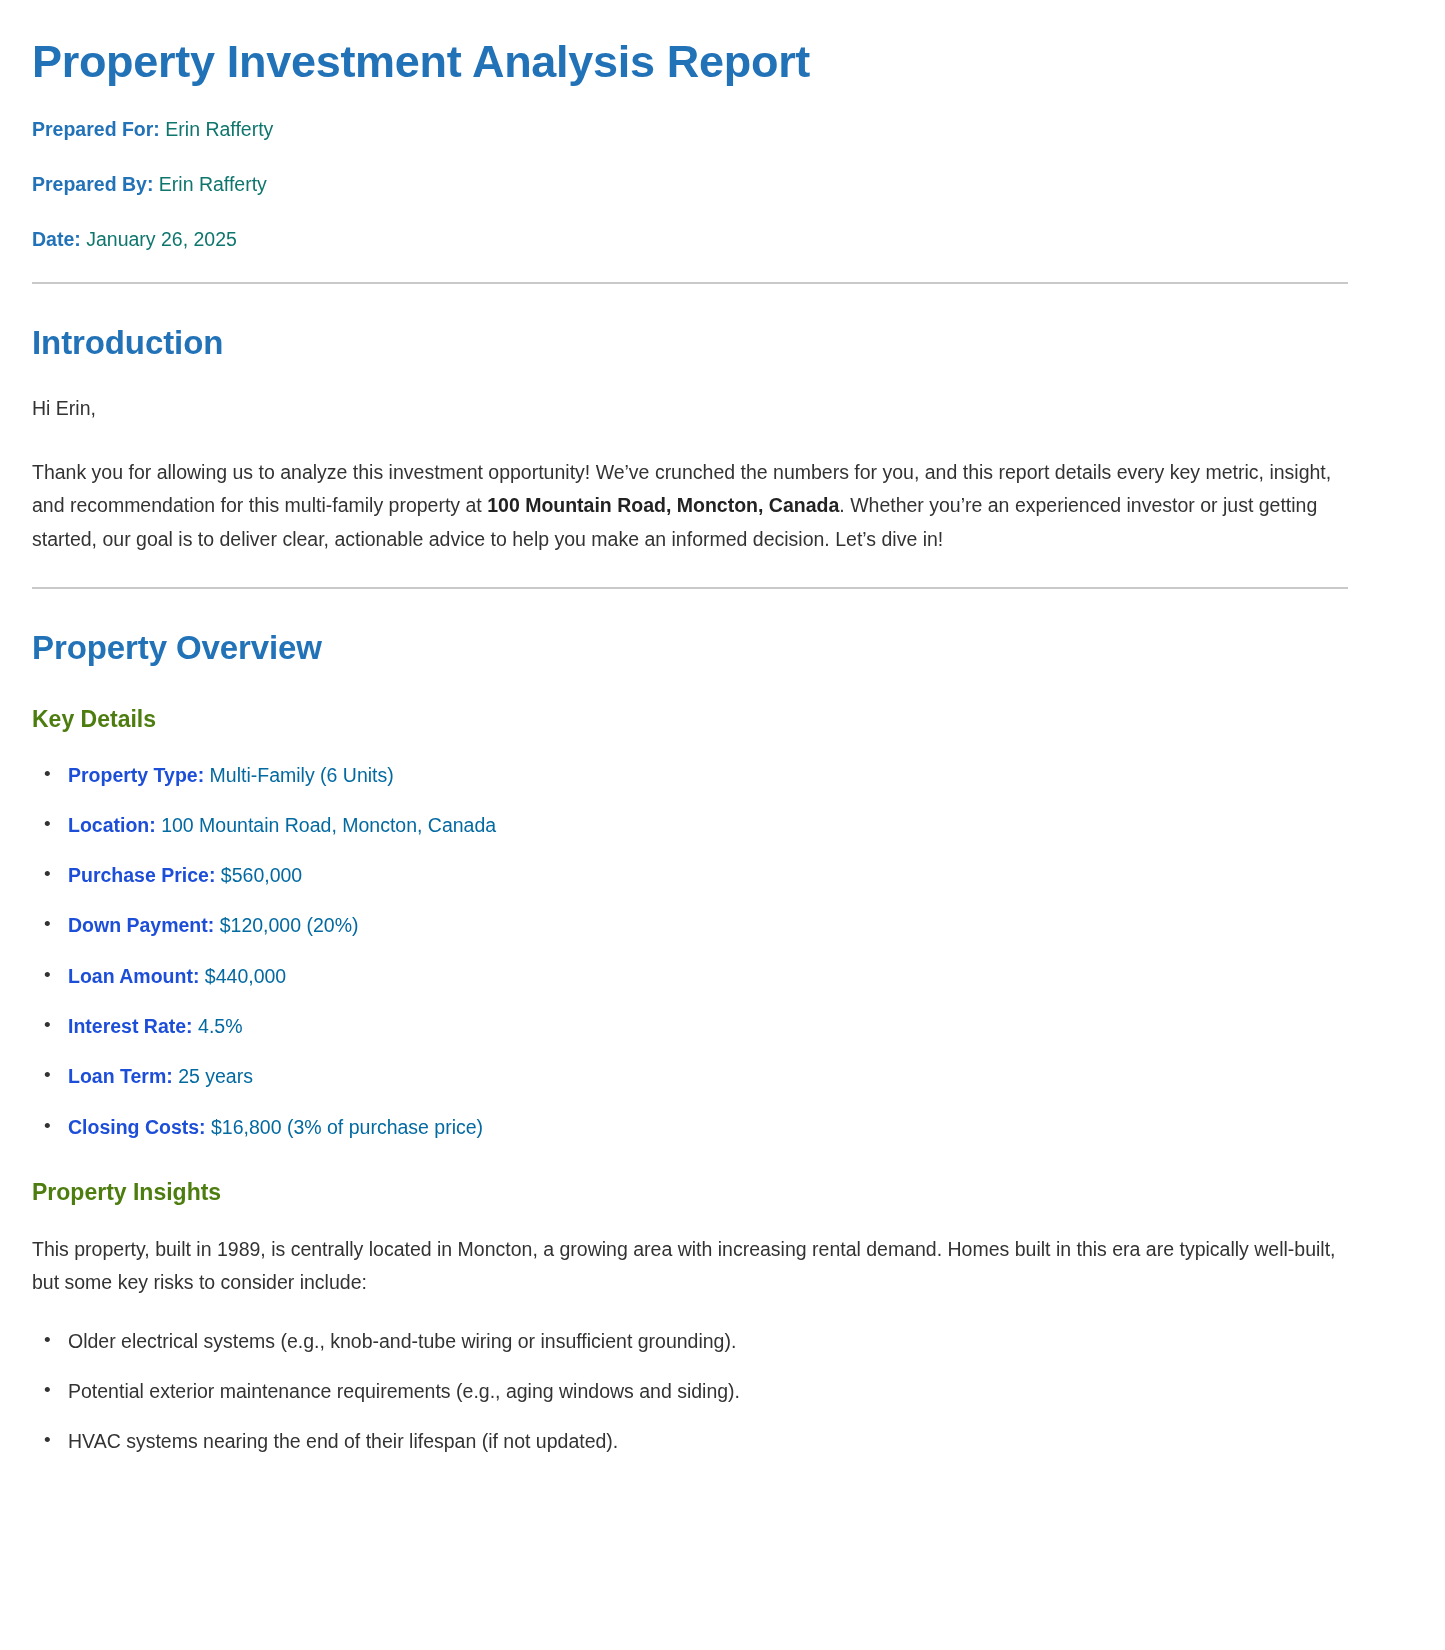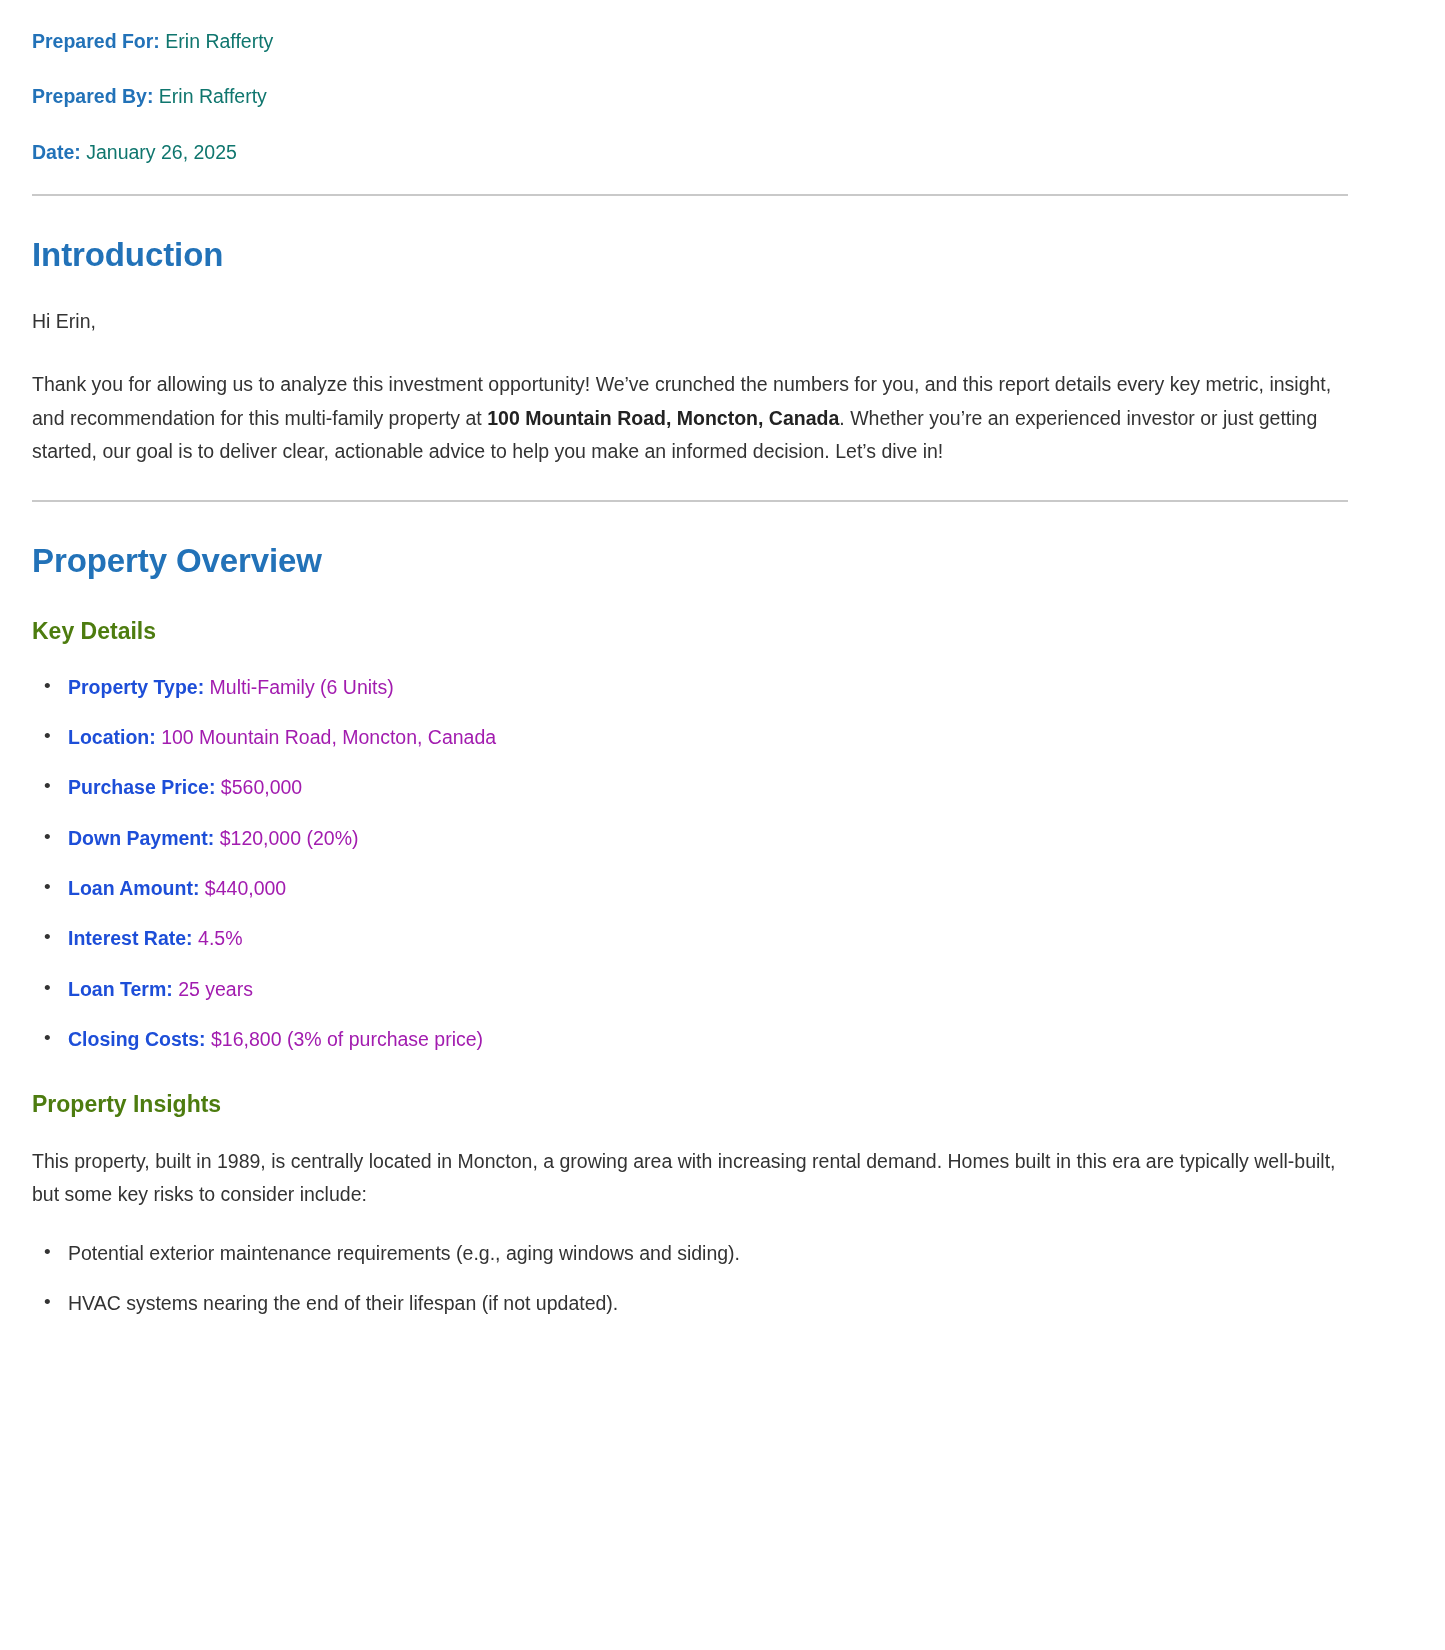--- a/index.html
+++ b/index.html
@@ -119,27 +119,28 @@
     left: 12px;
     top: -1px;
     color: #333333;
     font-size: 19px;
     line-height: 1.4;
   }
   .li-label {
     font-weight: bold;
     color: #1d4ed8;
   }
-  .li-value { color: #a21caf; margin-top: 24px; }
+  .li-value { color: #0369a1; margin-top: 24px; }
 </style>
 </head>
 <body>
 
 <div class="page">
 
+  <h1 class="doc-title">Property Investment Analysis Report</h1>
 
   <div class="meta-block">
 
     <p class="meta-line">
       <span class="meta-label">Prepared For:</span>
       <span class="meta-value">Erin Rafferty</span>
     </p>
 
     <p class="meta-line">
       <span class="meta-label">Prepared By:</span>
@@ -205,18 +206,19 @@
         <span class="li-label">Closing Costs:</span>
         <span class="li-value">$16,800 (3% of purchase price)</span>
       </li>
     </ul>
 
     <h3 class="h-sub">Property Insights</h3>
 
     <p class="para para-tight">This property, built in 1989, is centrally located in Moncton, a growing area with increasing rental demand. Homes built in this era are typically well-built, but some key risks to consider include:</p>
 
     <ul class="doc-list">
+      <li>Older electrical systems (e.g., knob-and-tube wiring or insufficient grounding).</li>
       <li>Potential exterior maintenance requirements (e.g., aging windows and siding).</li>
       <li>HVAC systems nearing the end of their lifespan (if not updated).</li>
     </ul>
   </section>
 
 </div>
 
 </body></html>

